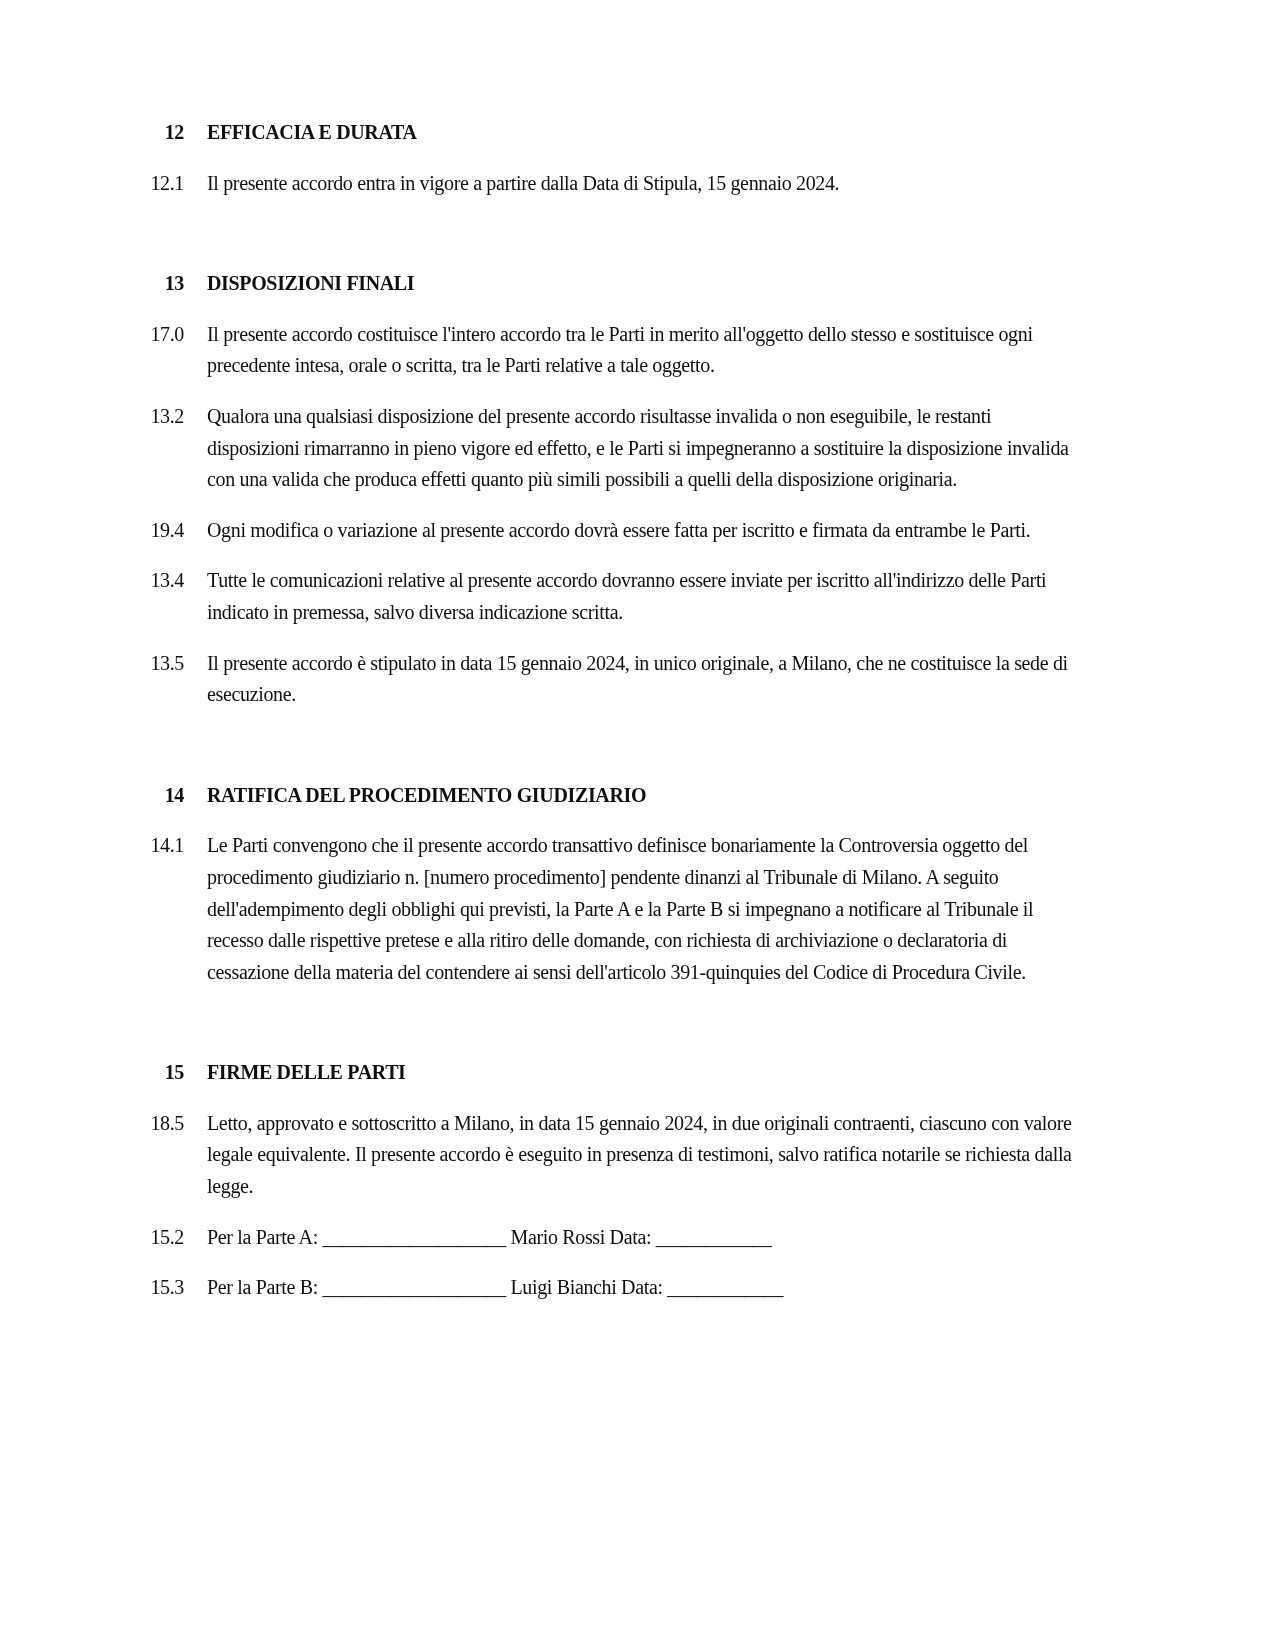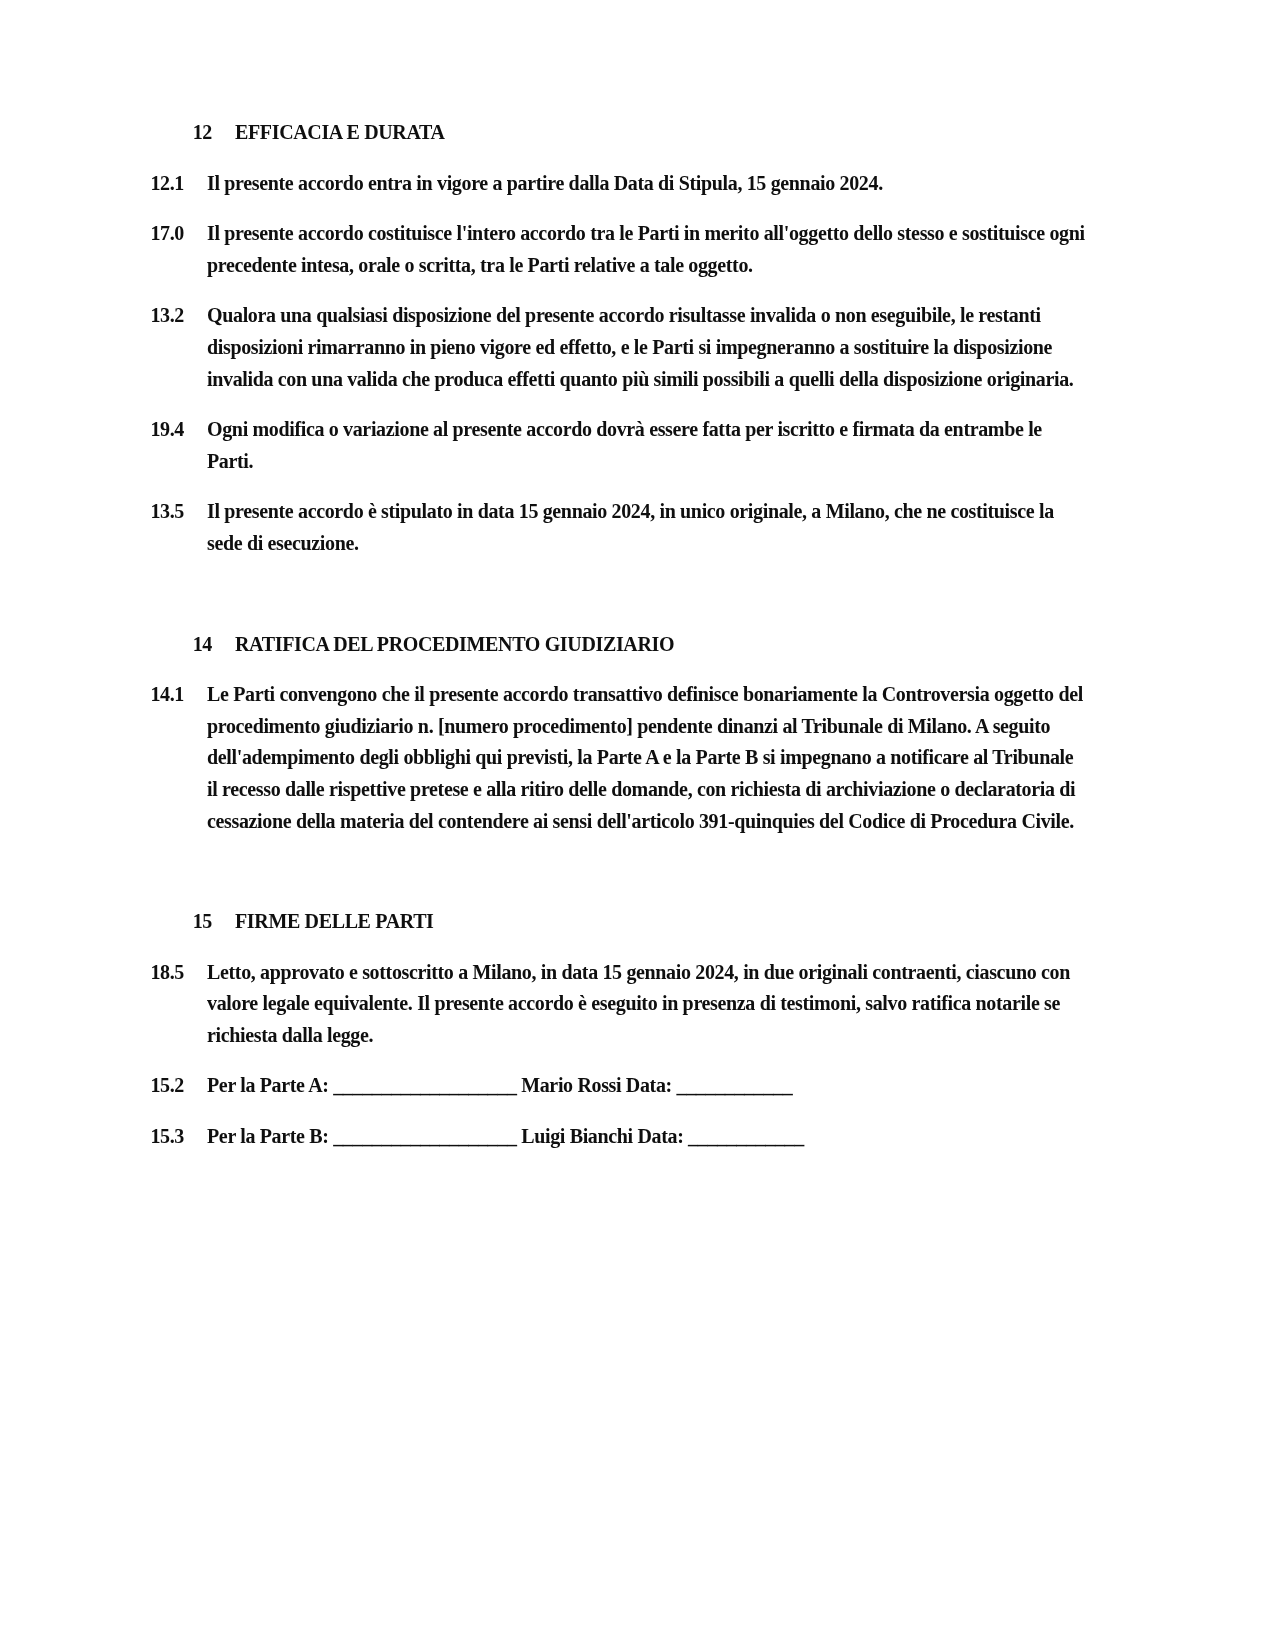--- a/index.html
+++ b/index.html
@@ -22,30 +22,28 @@
     line-height: 31.6px;
     letter-spacing: -0.35px;
     color: #0f0f0f;
     -webkit-font-smoothing: antialiased;
   }
   .row {
     display: grid;
     grid-template-columns: 184px minmax(0, 1fr);
     column-gap: 23px;
     align-items: baseline;
-    font-weight: bold;
   }
   .row .num {
     text-align: right;
     white-space: nowrap;
   }
   .heading-row {
     margin: 69px 0 0 0;
     font-weight: bold;
-    padding-left: 28px;
   }
   .heading-row:first-child {
     margin-top: 0;
   }
   .item-row {
     margin: 19px 0 0 0;
   }
   .txt {
     text-align: left;
     word-spacing: normal;
@@ -56,31 +54,39 @@
 
 <main class="page" style="background: rgb(255, 255, 255); color: rgb(15, 15, 15);">
     <div class="row heading-row">
       <div class="num">12</div>
       <div class="txt">EFFICACIA E DURATA</div>
     </div>
     <div class="row item-row">
       <div class="num">12.1</div>
       <div class="txt">Il presente accordo entra in vigore a partire dalla Data di Stipula, 15 gennaio 2024.</div>
     </div>
+    <div class="row heading-row">
+      <div class="num">13</div>
+      <div class="txt">DISPOSIZIONI FINALI</div>
+    </div>
     <div class="row item-row">
       <div class="num">17.0</div>
       <div class="txt">Il presente accordo costituisce l'intero accordo tra le Parti in merito all'oggetto dello stesso e sostituisce ogni precedente intesa, orale o scritta, tra le Parti relative a tale oggetto.</div>
     </div>
     <div class="row item-row">
       <div class="num">13.2</div>
       <div class="txt">Qualora una qualsiasi disposizione del presente accordo risultasse invalida o non eseguibile, le restanti disposizioni rimarranno in pieno vigore ed effetto, e le Parti si impegneranno a sostituire la disposizione invalida con una valida che produca effetti quanto più simili possibili a quelli della disposizione originaria.</div>
     </div>
     <div class="row item-row">
       <div class="num">19.4</div>
       <div class="txt">Ogni modifica o variazione al presente accordo dovrà essere fatta per iscritto e firmata da entrambe le Parti.</div>
+    </div>
+    <div class="row item-row">
+      <div class="num">13.4</div>
+      <div class="txt">Tutte le comunicazioni relative al presente accordo dovranno essere inviate per iscritto all'indirizzo delle Parti indicato in premessa, salvo diversa indicazione scritta.</div>
     </div>
     <div class="row item-row">
       <div class="num">13.5</div>
       <div class="txt">Il presente accordo è stipulato in data 15 gennaio 2024, in unico originale, a Milano, che ne costituisce la sede di esecuzione.</div>
     </div>
     <div class="row heading-row">
       <div class="num">14</div>
       <div class="txt">RATIFICA DEL PROCEDIMENTO GIUDIZIARIO</div>
     </div>
     <div class="row item-row">

